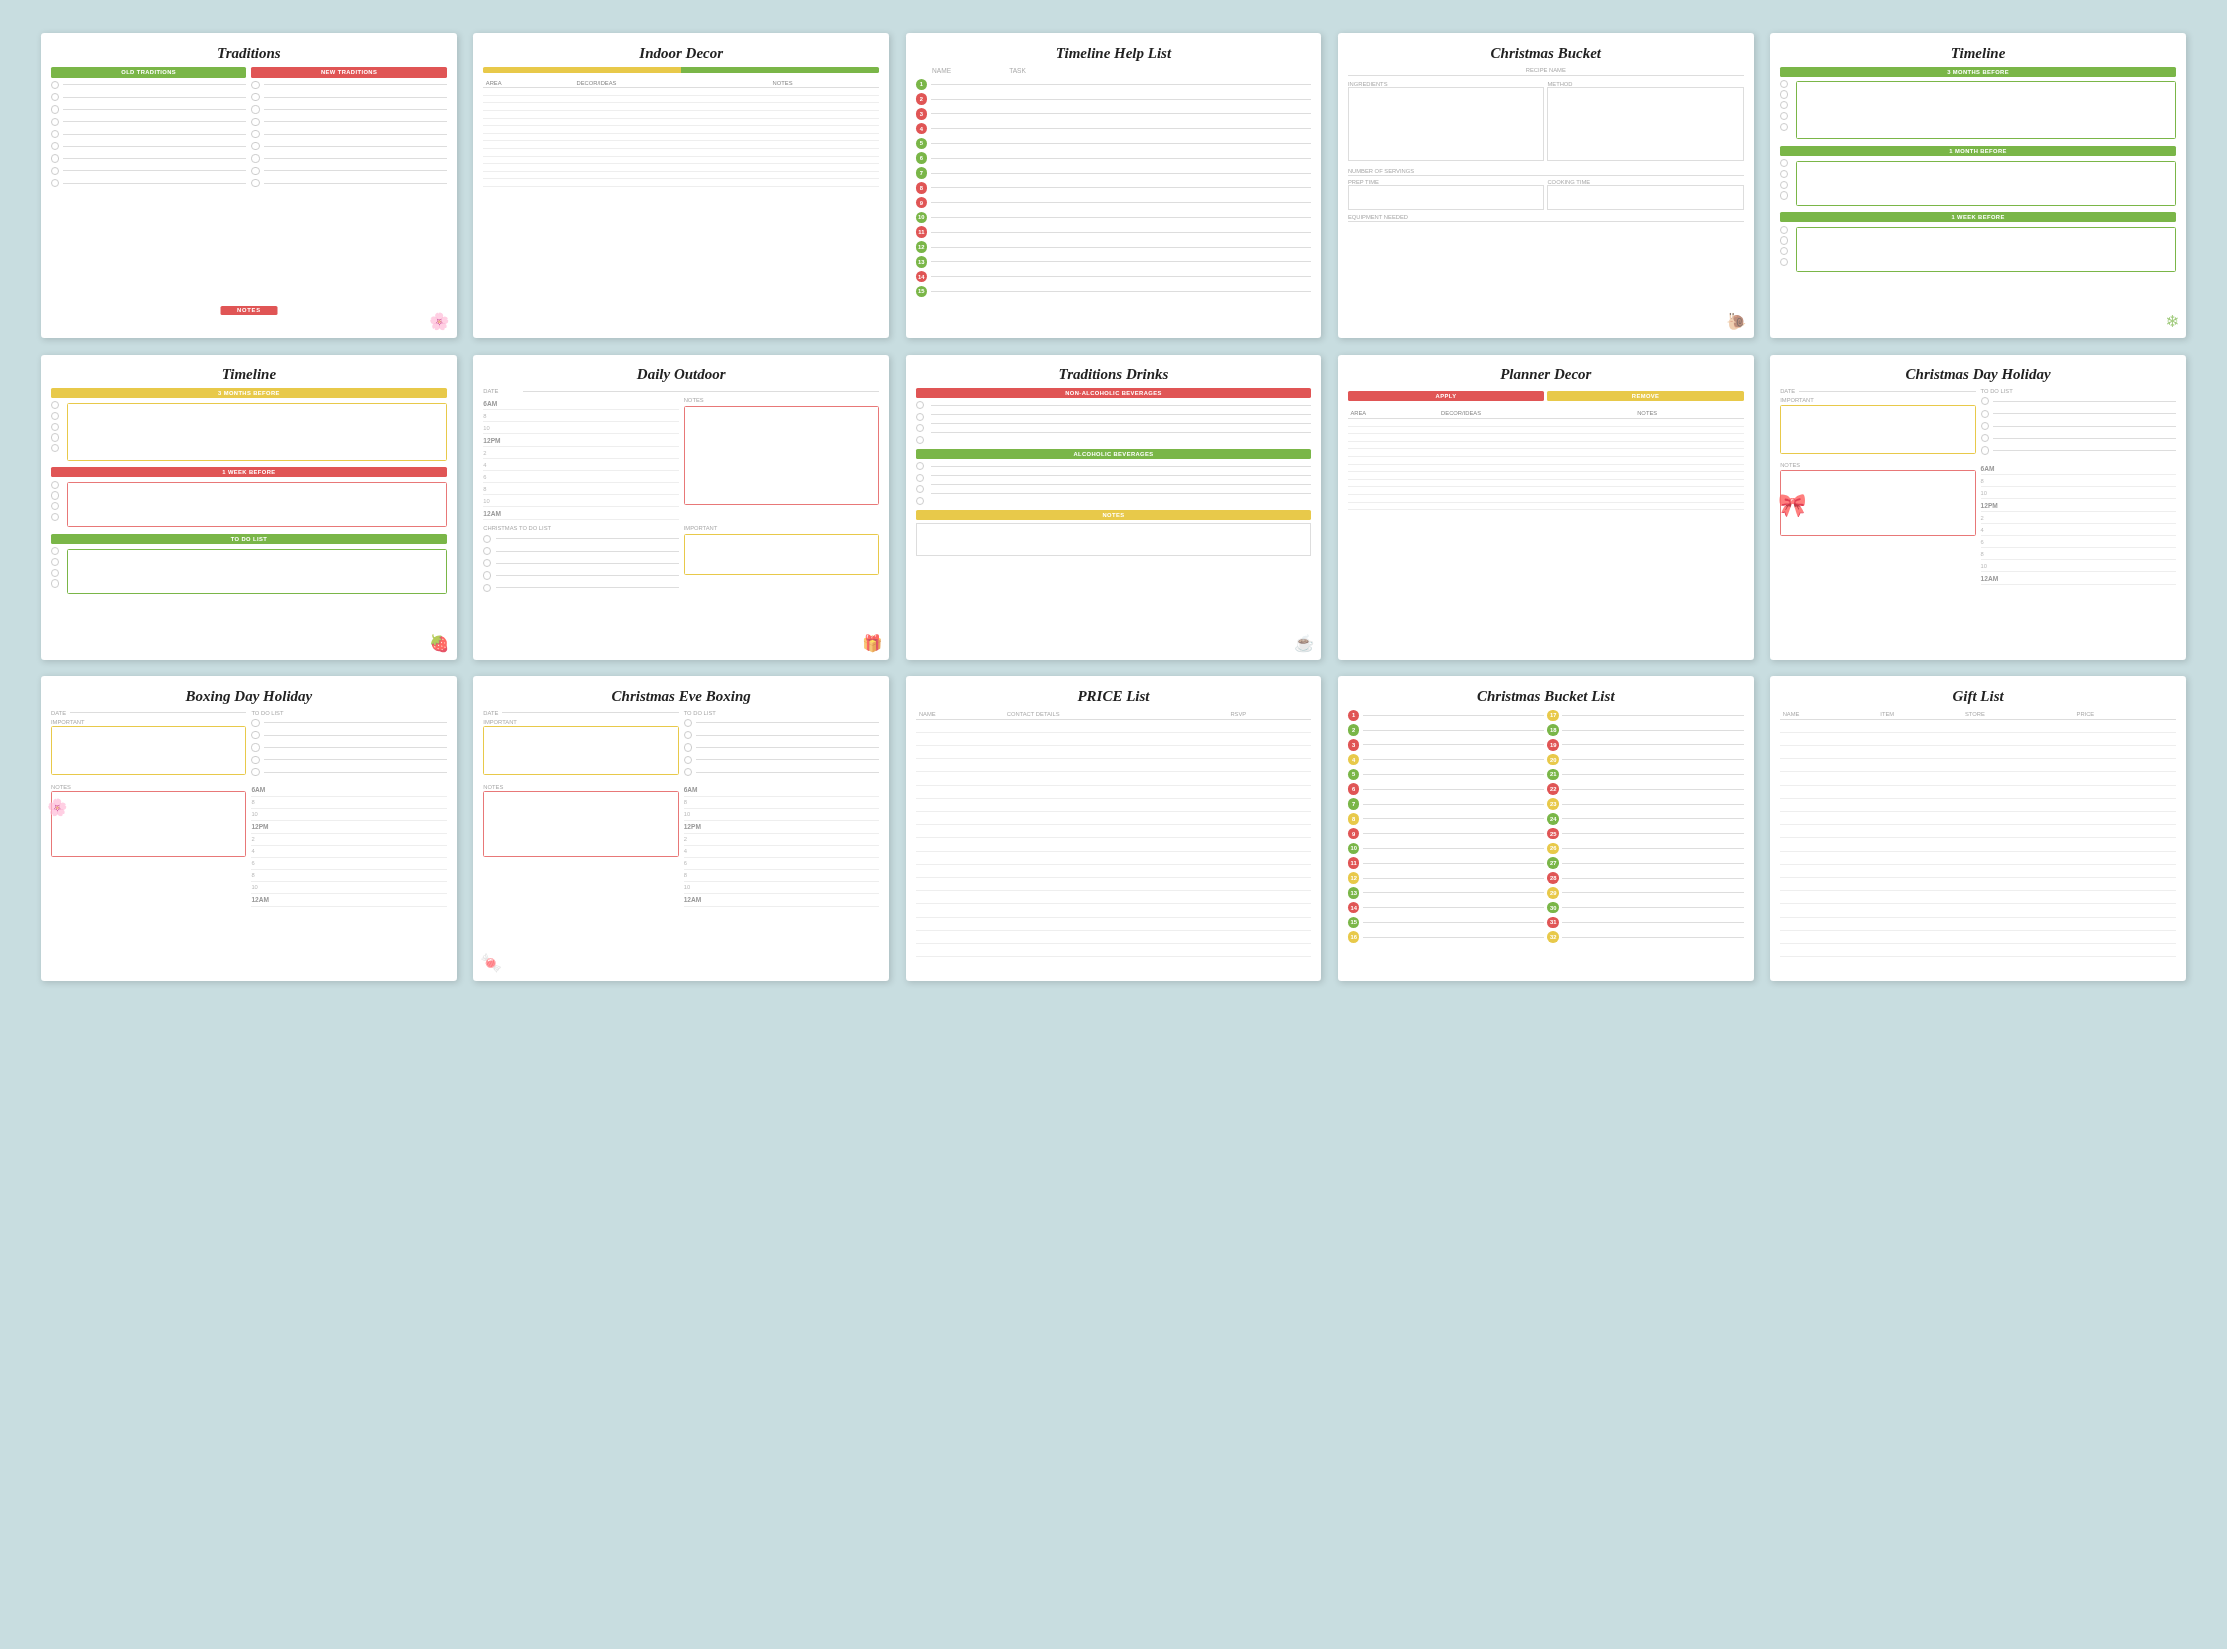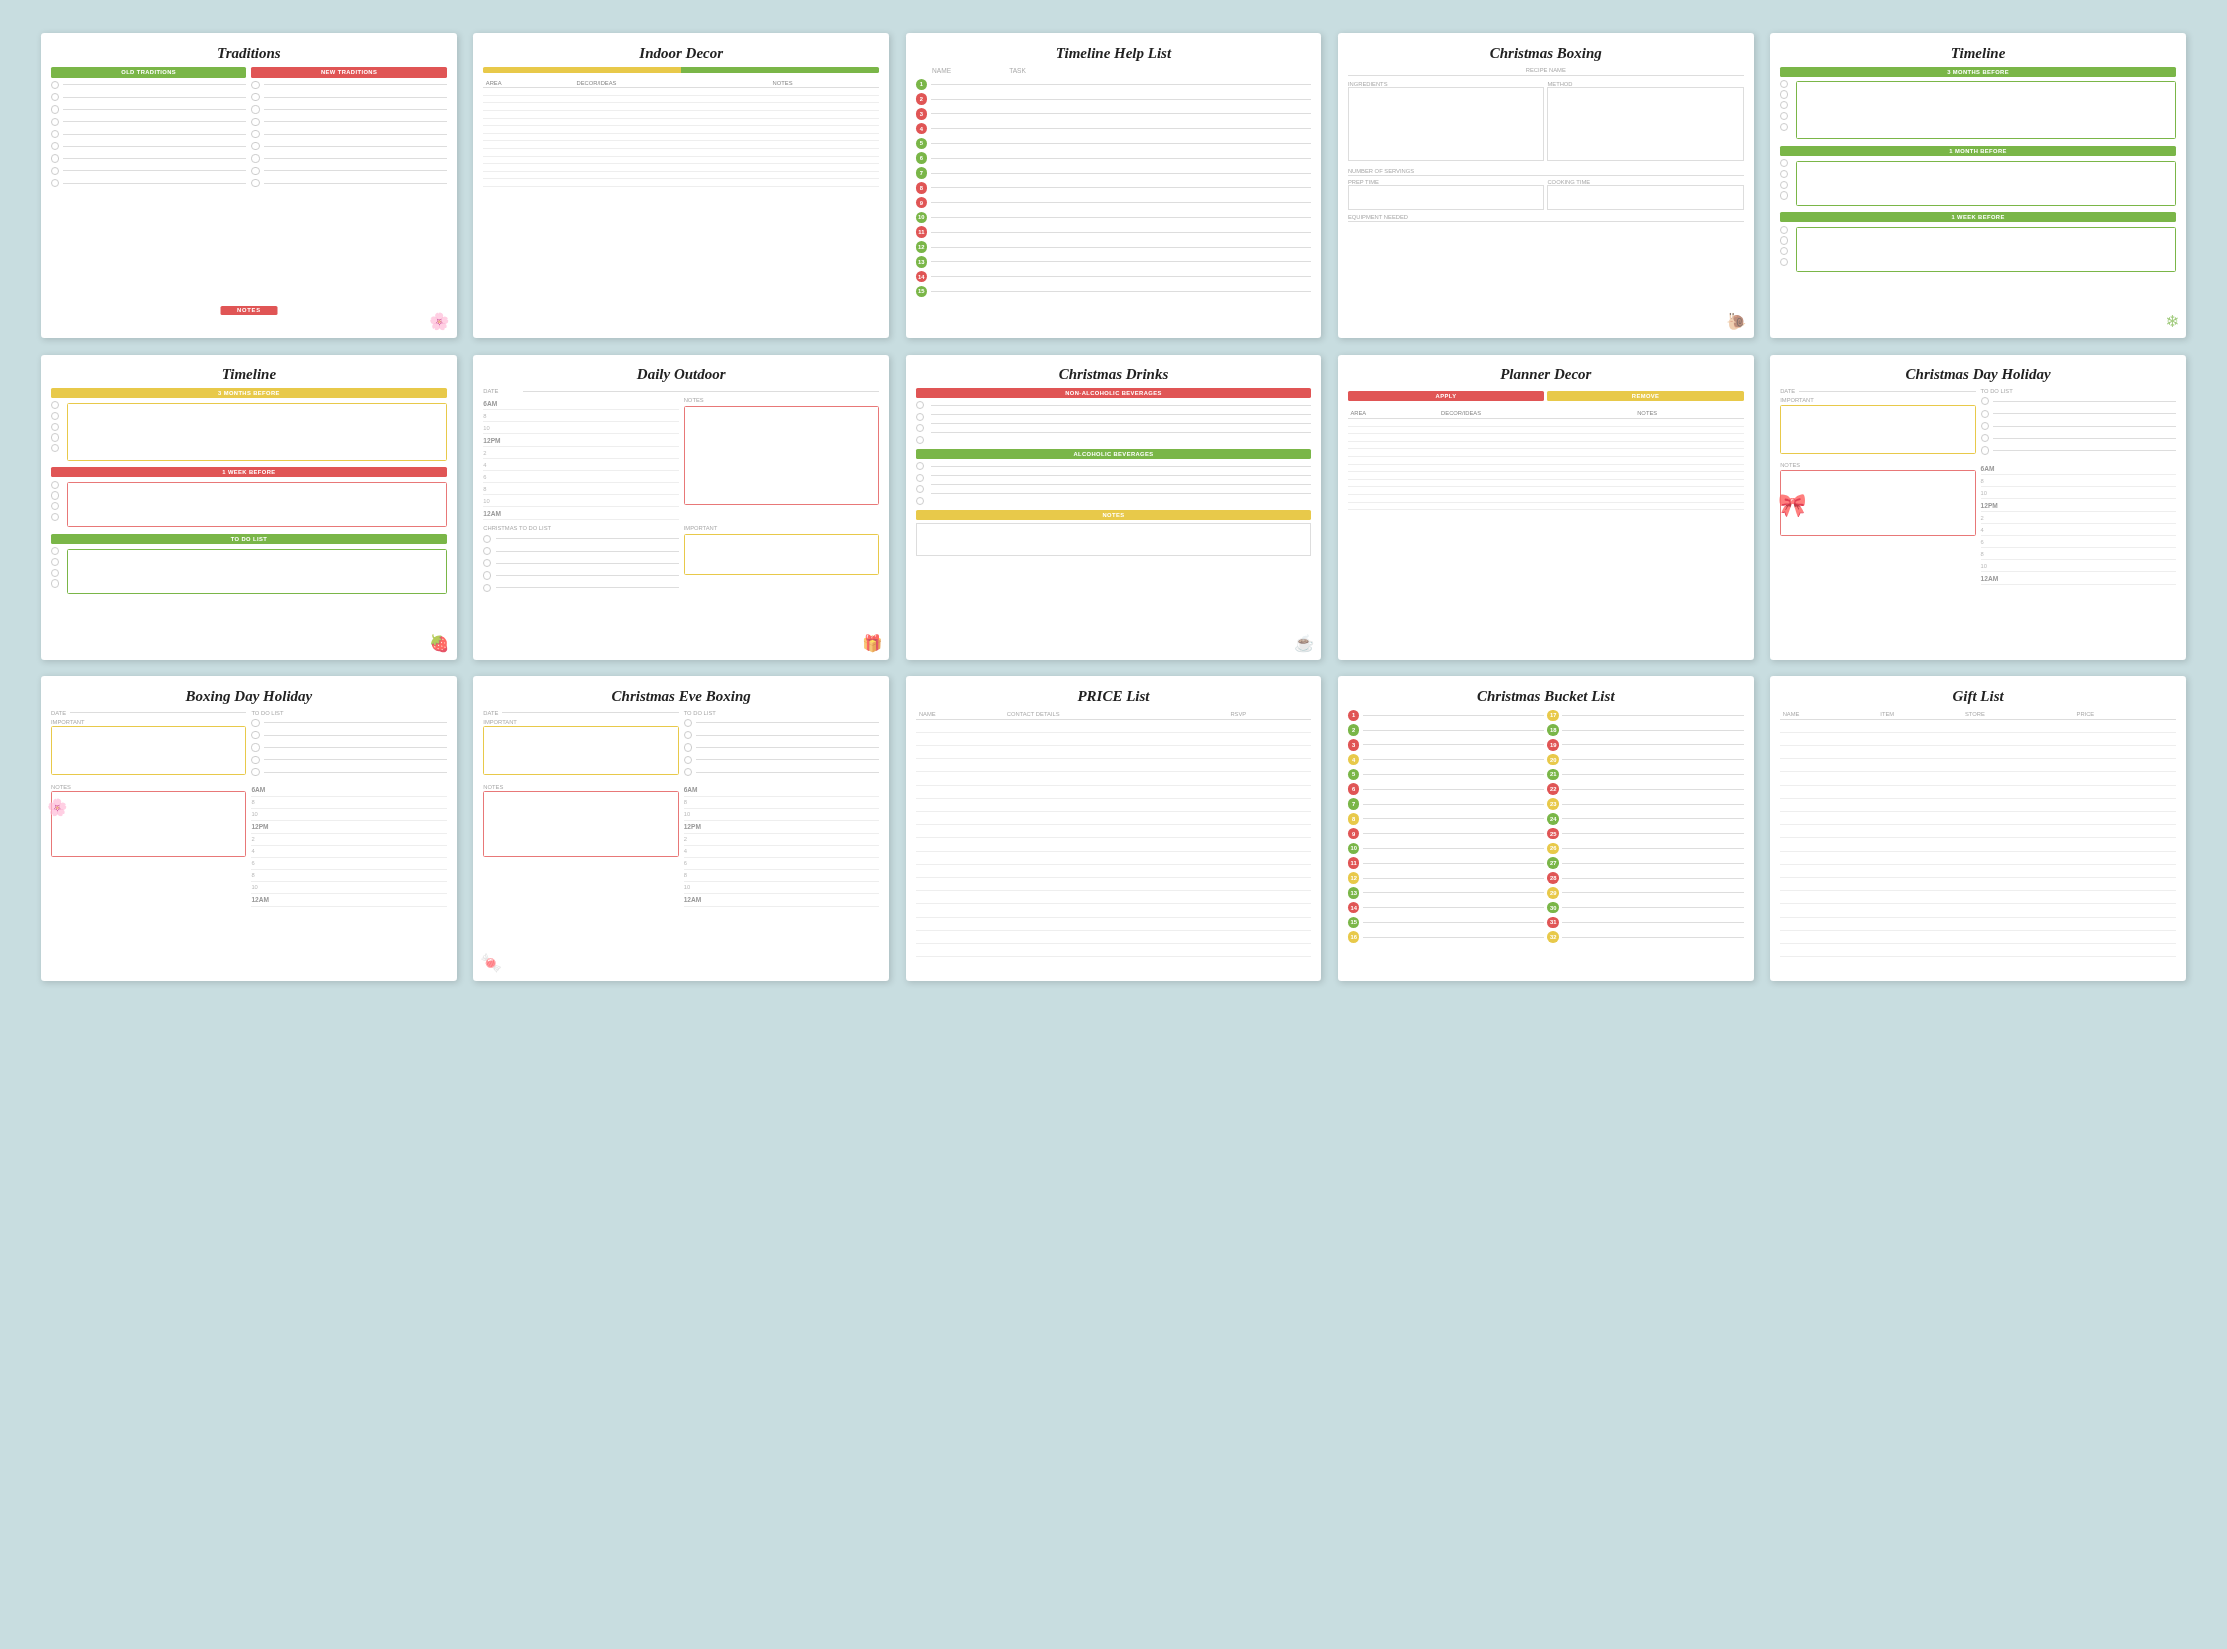--- a/index.html
+++ b/index.html
@@ -537,21 +537,21 @@
           <div style="flex:1;height:0.8px;background:#ddd;"></div>
         </li>
       <li>
           <div class="num-circle nc-green" style="font-size:5.8px;">15</div>
           <div style="flex:1;height:0.8px;background:#ddd;"></div>
         </li>
     </ul>
   </div>
 
   <div class="card">
-    <div class="card-title">Christmas Boxing</div>
+    <div class="card-title">Christmas Bucket</div>
     <div style="font-size:5.8px;color:#aaa;text-align:center;margin-bottom:2.5px;">RECIPE NAME</div>
     <div style="border-bottom:0.8px solid #ddd;margin-bottom:5px;"></div>
     <div class="recipe-grid">
       <div>
         <div class="recipe-label">INGREDIENTS</div>
         <div class="recipe-box" style="min-height:74px;"></div>
       </div>
       <div>
         <div class="recipe-label">METHOD</div>
         <div class="recipe-box" style="min-height:74px;"></div>
@@ -710,21 +710,21 @@
       </div>
       <div>
         <div style="font-size:5.8px;color:#aaa;margin-bottom:2.5px;">IMPORTANT</div>
         <div class="important-box"></div>
       </div>
     </div>
     <div class="decoration">🎁</div>
   </div>
 
   <div class="card">
-    <div class="card-title">Christmas Drinks</div>
+    <div class="card-title">Traditions Drinks</div>
     <div class="drinks-section">
       <div class="label-bar" style="background:#e05555;">NON-ALCOHOLIC BEVERAGES</div>
       <div style="display:flex;gap:3.3px;margin-top:3.3px;">
         <div style="display:flex;flex-direction:column;gap:3.3px;">
           <div class="circle-check"></div>
           <div class="circle-check"></div>
           <div class="circle-check"></div>
           <div class="circle-check"></div>
         </div>
         <div style="flex:1;">

